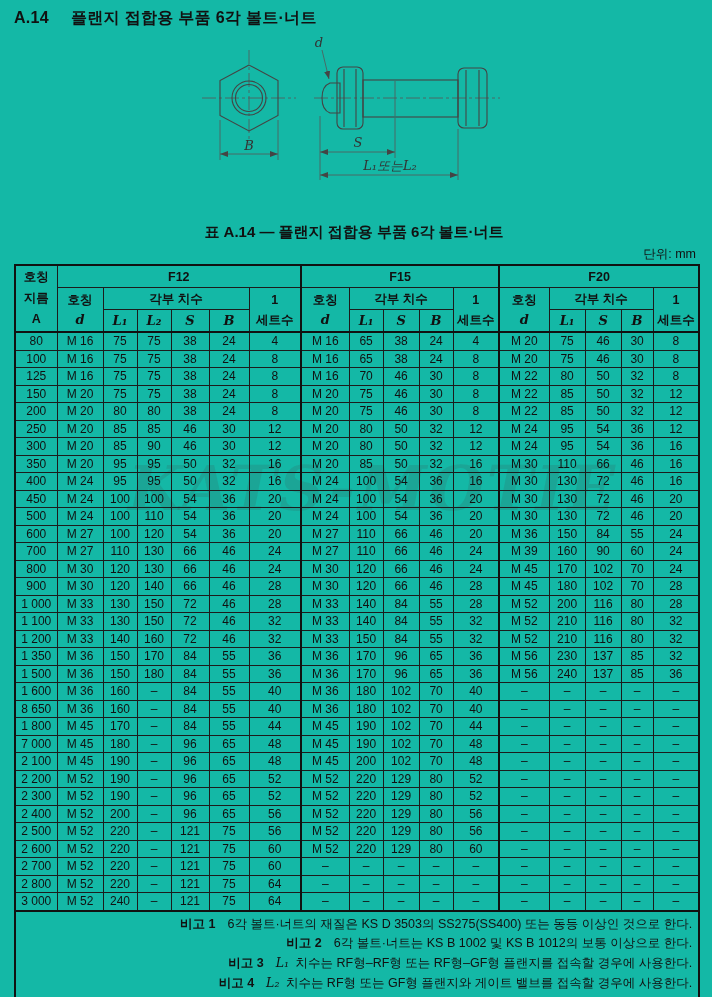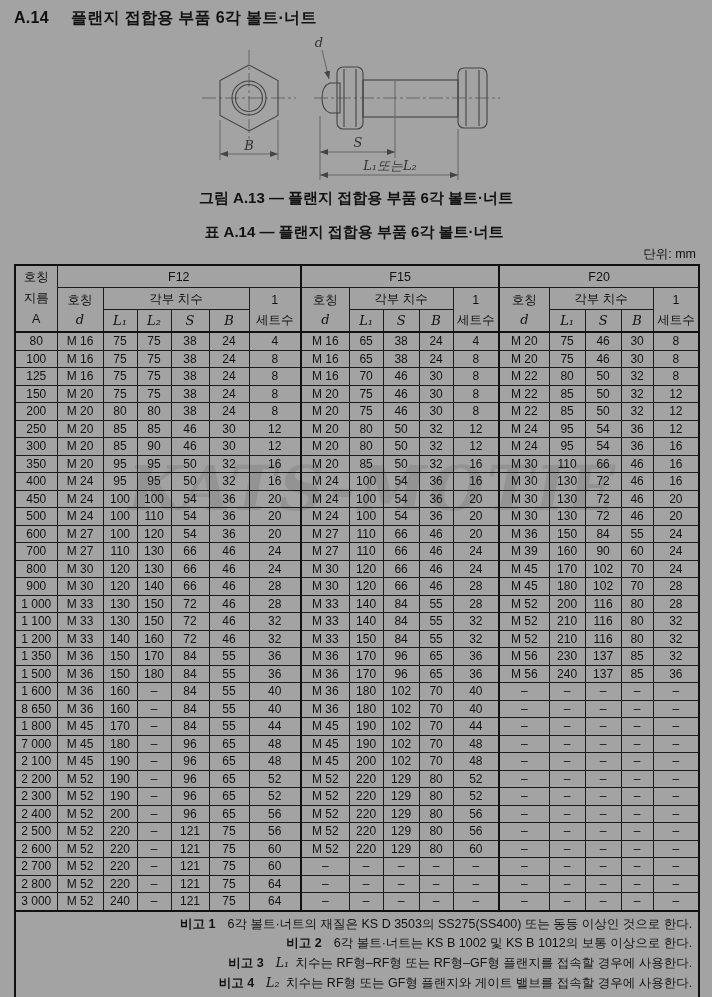--- a/index.html
+++ b/index.html
@@ -1,17 +1,17 @@
 <!DOCTYPE html>
 <html><head>
 <meta charset="utf-8">
 <style>
   html,body { margin:0; padding:0; background:#fff; }
   body { width:712px; height:997px; font-family:"Liberation Sans","DejaVu Sans",sans-serif; color:#111; }
-  .sheet { position:relative; width:712px; height:997px; background:#a3a3a3; overflow:hidden; }
+  .sheet { position:relative; width:712px; height:997px; background:#14b8a6; overflow:hidden; }
 
   .title { position:absolute; left:14px; top:8px; font-size:16px; font-weight:bold; letter-spacing:.3px; }
   .title .num { margin-right:22px; }
 
   .figure { position:absolute; left:192px; top:34px; width:345px; height:152px; }
   .figure svg { width:100%; height:100%; }
   .dline { stroke:#444; stroke-width:1.1; fill:none; }
   .thin  { stroke:#555; stroke-width:.8; fill:none; }
   .dimtext { font-family:"DejaVu Serif","Liberation Serif",serif; font-style:italic; font-size:13px; fill:#333; }
 
@@ -21,21 +21,21 @@
 
   .watermark { position:absolute; left:128px; top:452px; z-index:0; white-space:nowrap;
     font-family:"DejaVu Serif","Liberation Serif",serif; font-style:italic;
     font-size:62px; letter-spacing:3px; color:rgba(70,70,70,.16);font-weight:bold; }
 
   table.dim { position:absolute; left:14px; top:264px; width:684px; z-index:1;
     border-collapse:collapse; table-layout:fixed; font-size:12px; background:transparent; }
   table.dim, table.dim th, table.dim td { border:1px solid #1c1c1c; }
   table.dim { border:2px solid #111; }
   th, td { padding:0; text-align:center; vertical-align:middle; }
-  thead th { font-weight:normal; font-size:12.5px; line-height:20px; height:21px; }
+  thead th { font-weight:bold; font-size:12.5px; line-height:20px; height:21px; }
   thead { border-bottom:2px solid #111; }
   tbody { border-bottom:2px solid #111; }
   tbody td { height:16.5px; line-height:1; font-size:12px; }
   .pre { white-space:pre-line; }
   .colA { line-height:21px; }
   .sym { font-family:"DejaVu Serif","Liberation Serif",serif; font-style:italic; font-size:13px; }
   .gsep { border-left:2px solid #111 !important; }
   tfoot td.notes { text-align:right; padding:3px 6px 5px 4px; }
   .note-line { font-size:12.5px; line-height:19px; white-space:nowrap; }
   .note-label { font-weight:bold; margin-right:12px; }
@@ -102,21 +102,20 @@
       </g>
 
       <g>
         <line class="thin" x1="266" y1="95" x2="266" y2="146"></line>
         <line class="thin" x1="128" y1="141" x2="266" y2="141" marker-start="url(#ars)" marker-end="url(#ar)"></line>
         <text class="dimtext" x="198" y="136" text-anchor="middle" font-size="11">L₁또는L₂</text>
       </g>
     </svg>
   </div>
 
-  <div class="fig-caption">그림 A.13 — 플랜지 접합용 부품 6각 볼트·너트</div>
   <div class="tbl-caption">표 A.14 — 플랜지 접합용 부품 6각 볼트·너트</div>
   <div class="unit">단위: mm</div>
 
   <div class="watermark">KATS-MOTIE</div>
 
   <table class="dim">
     <colgroup>
       <col style="width:42px">
       <col style="width:46px">
         <col style="width:34px">

